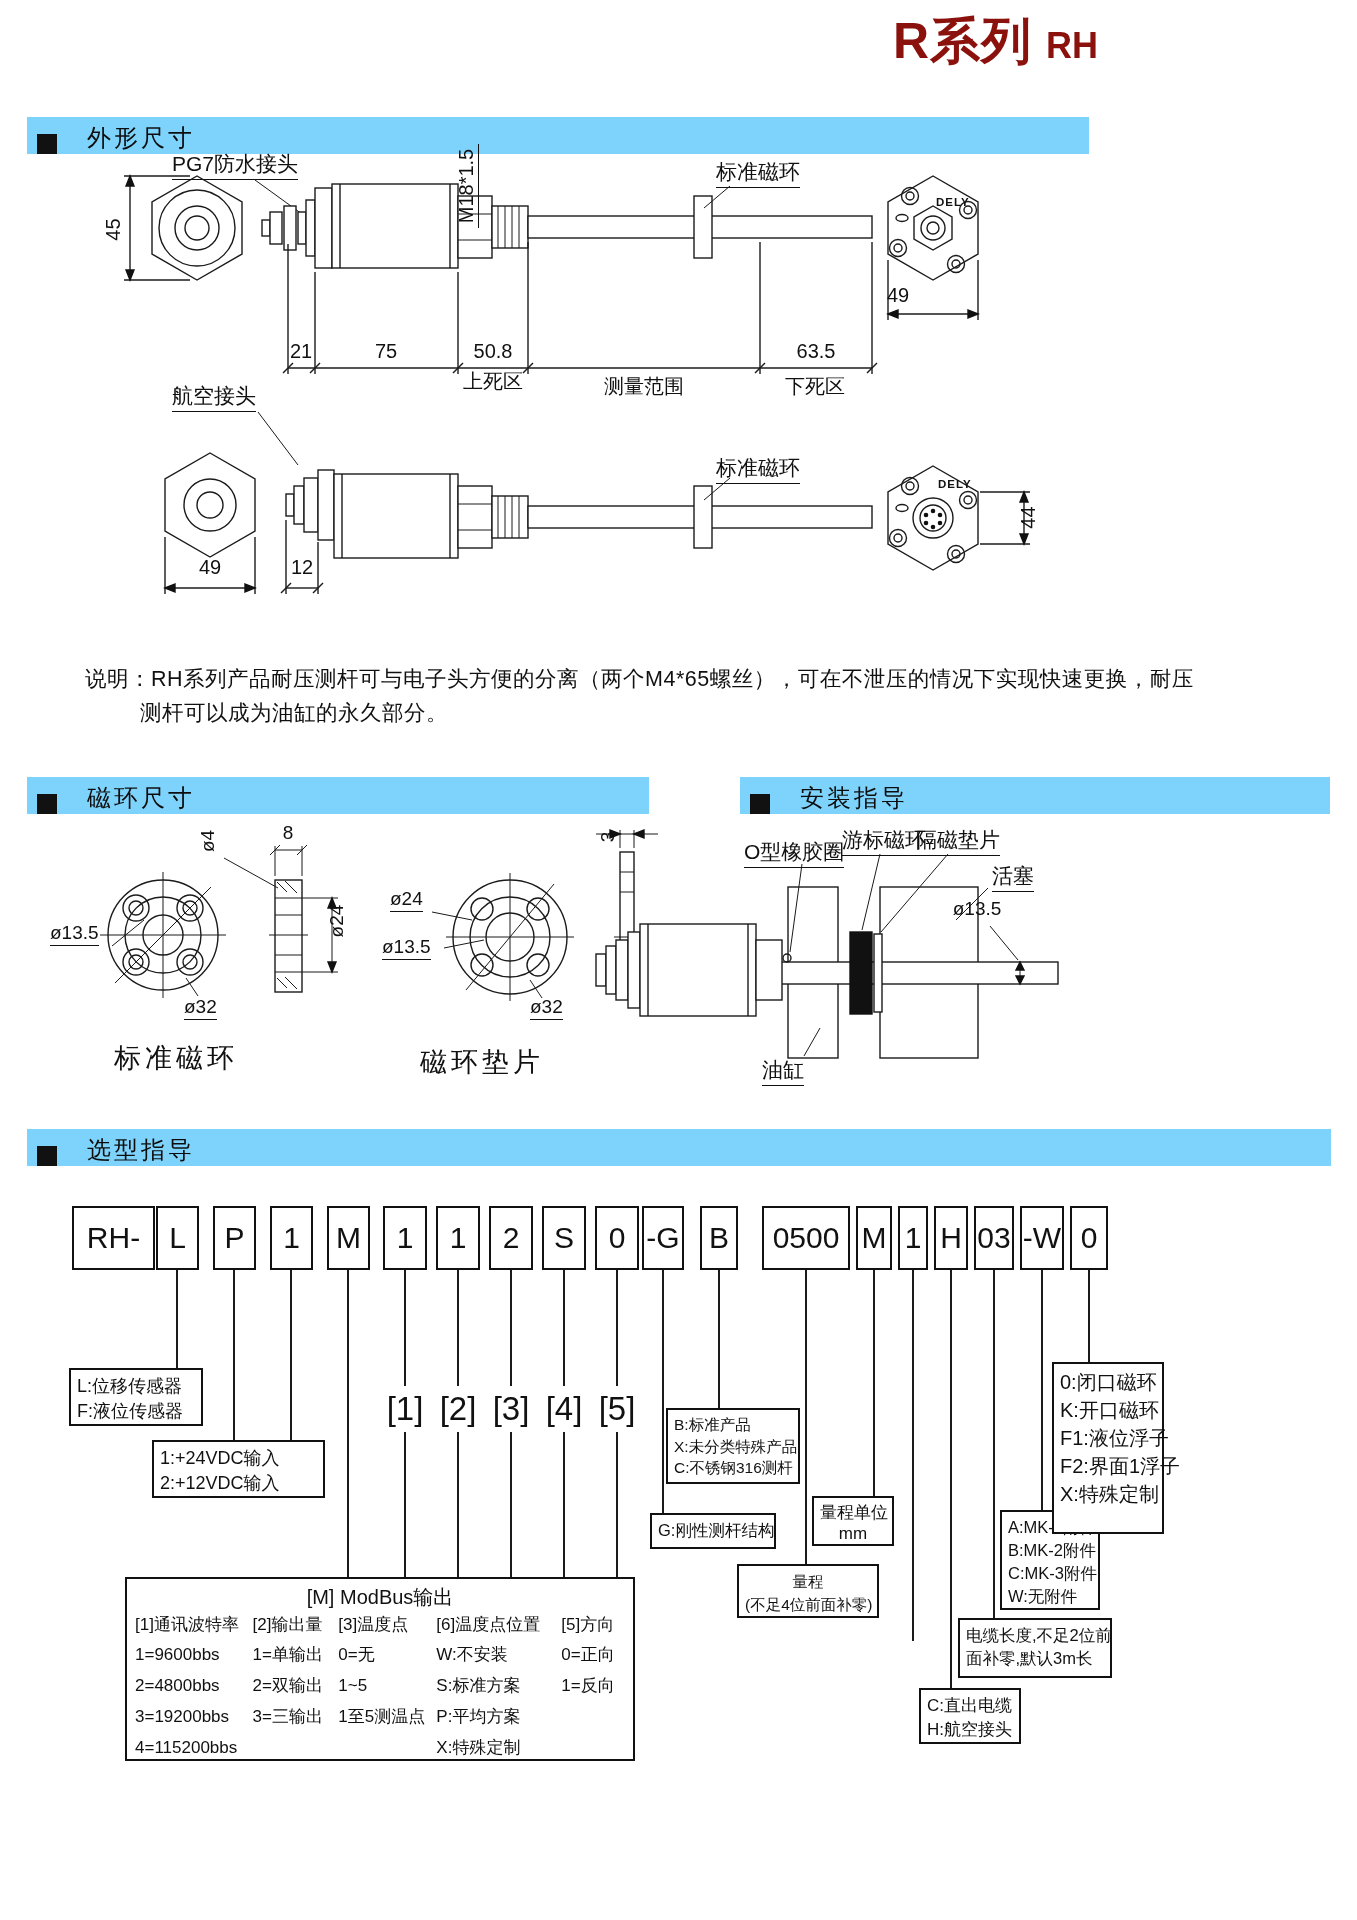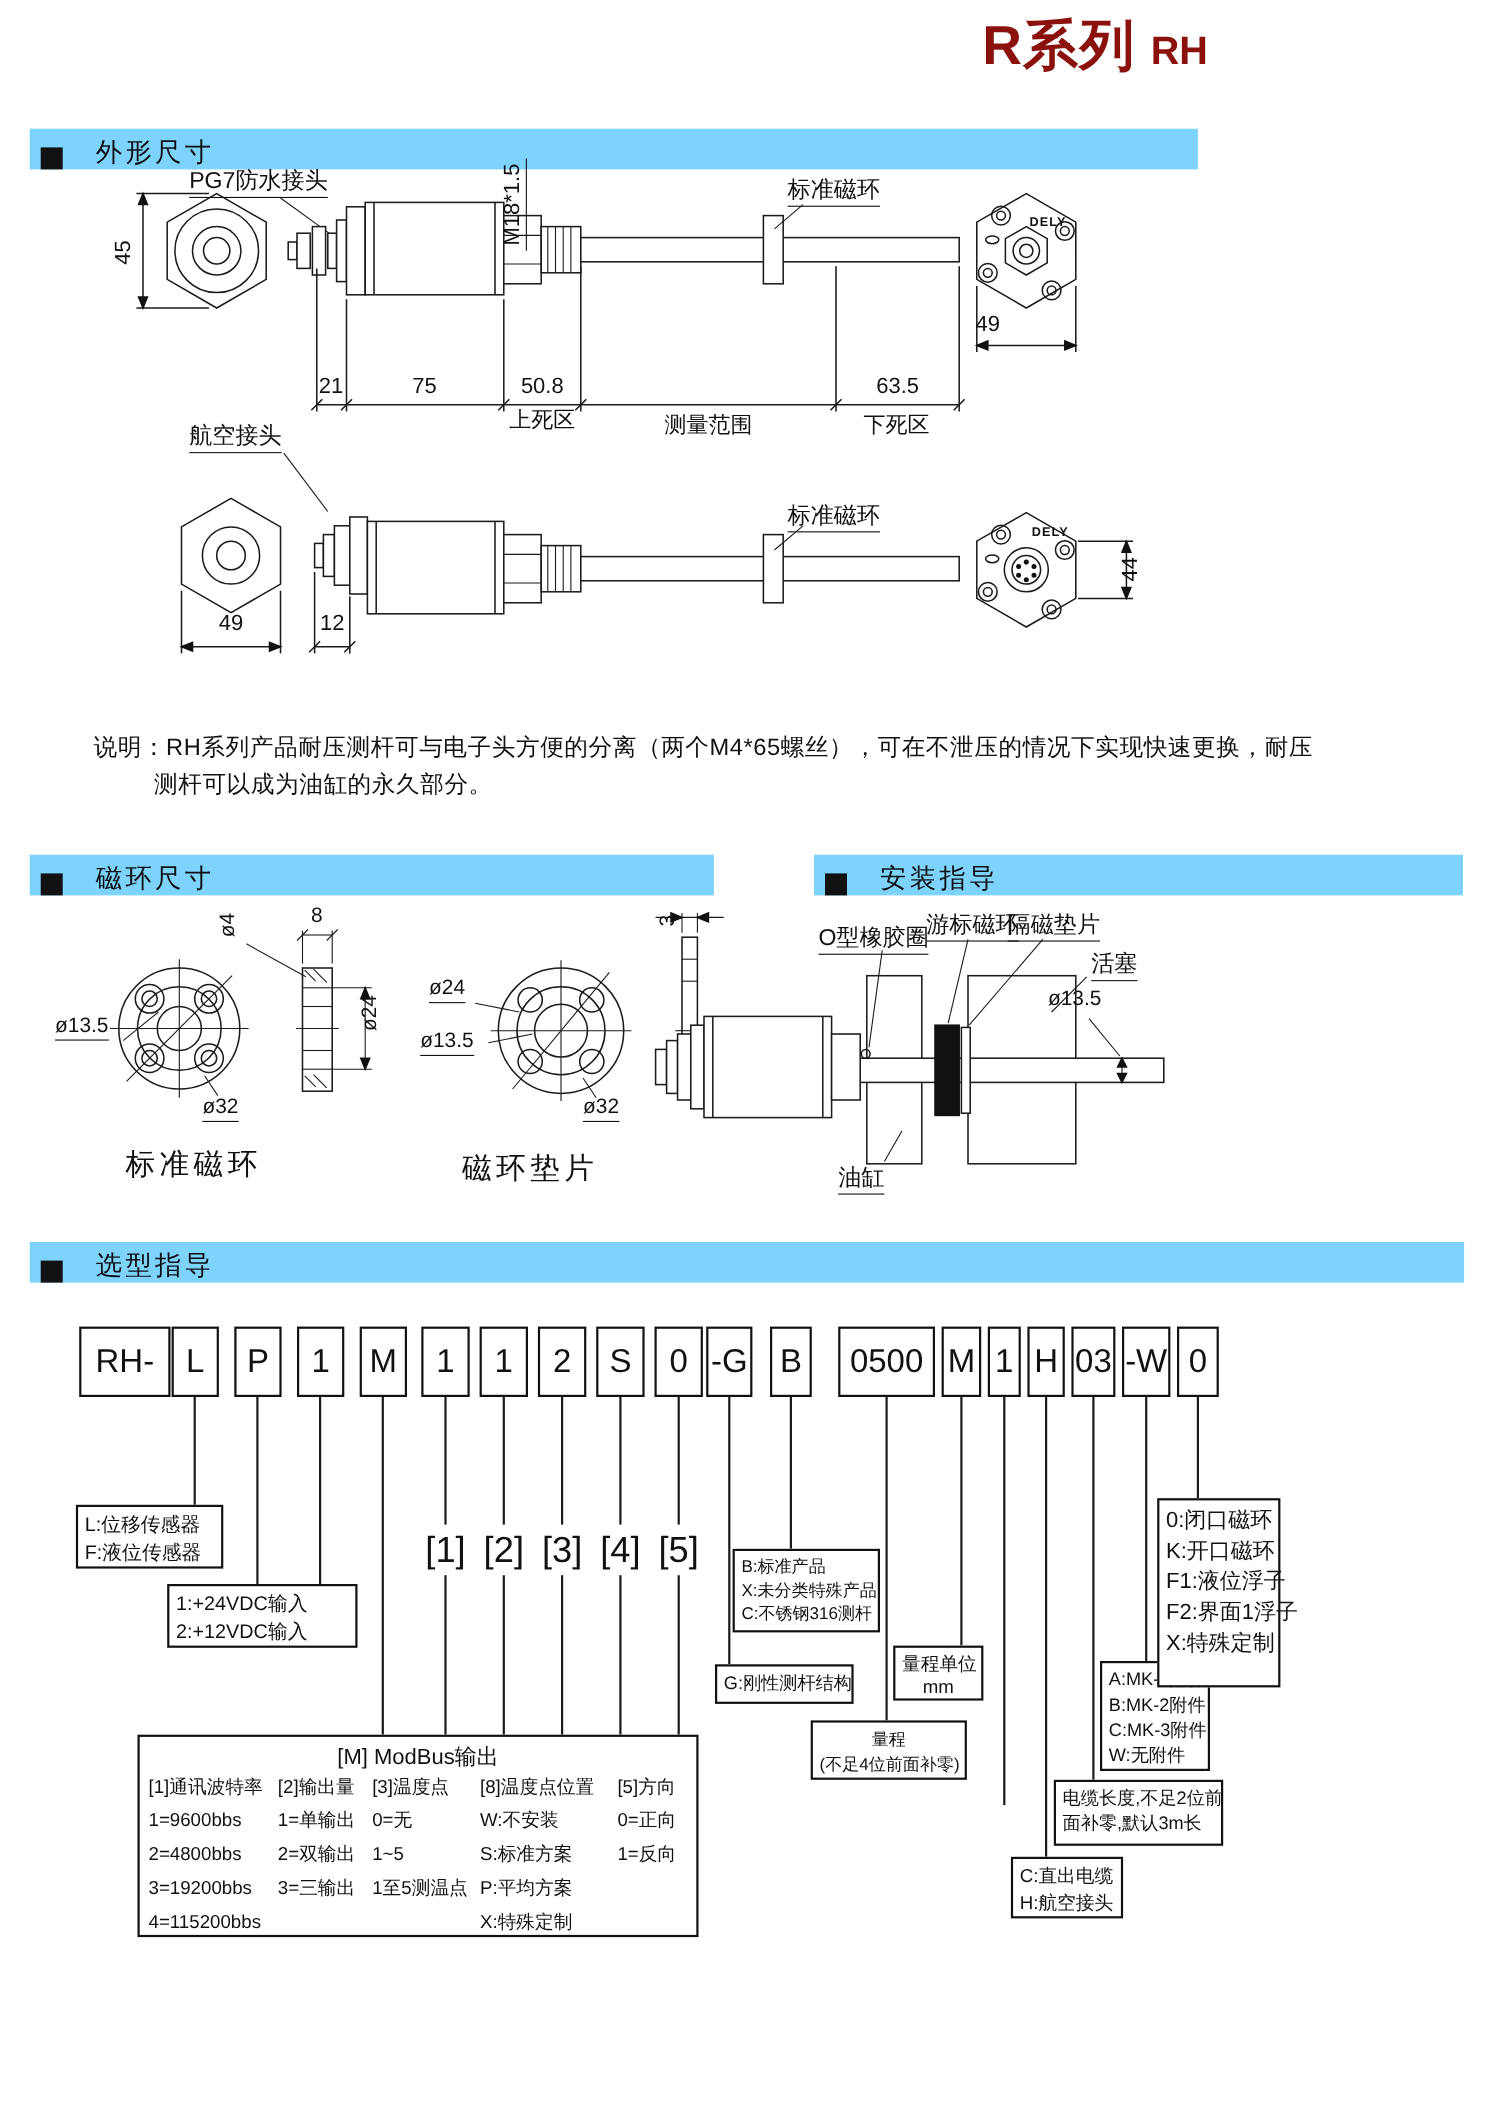--- a/index.html
+++ b/index.html
@@ -454,21 +454,21 @@
         <div class="mrow">2=双输出</div>
         <div class="mrow">3=三输出</div>
       </div>
       <div style="width:20%;">
         <div class="mtitle">[3]温度点</div>
         <div class="mrow">0=无</div>
         <div class="mrow">1~5</div>
         <div class="mrow">1至5测温点</div>
       </div>
       <div style="width:25.5%;">
-        <div class="mtitle">[8]温度点位置</div>
+        <div class="mtitle">[6]温度点位置</div>
         <div class="mrow">W:不安装</div>
         <div class="mrow">S:标准方案</div>
         <div class="mrow">P:平均方案</div>
         <div class="mrow">X:特殊定制</div>
       </div>
       <div style="width:13%;">
         <div class="mtitle">[5]方向</div>
         <div class="mrow">0=正向</div>
         <div class="mrow">1=反向</div>
       </div>

